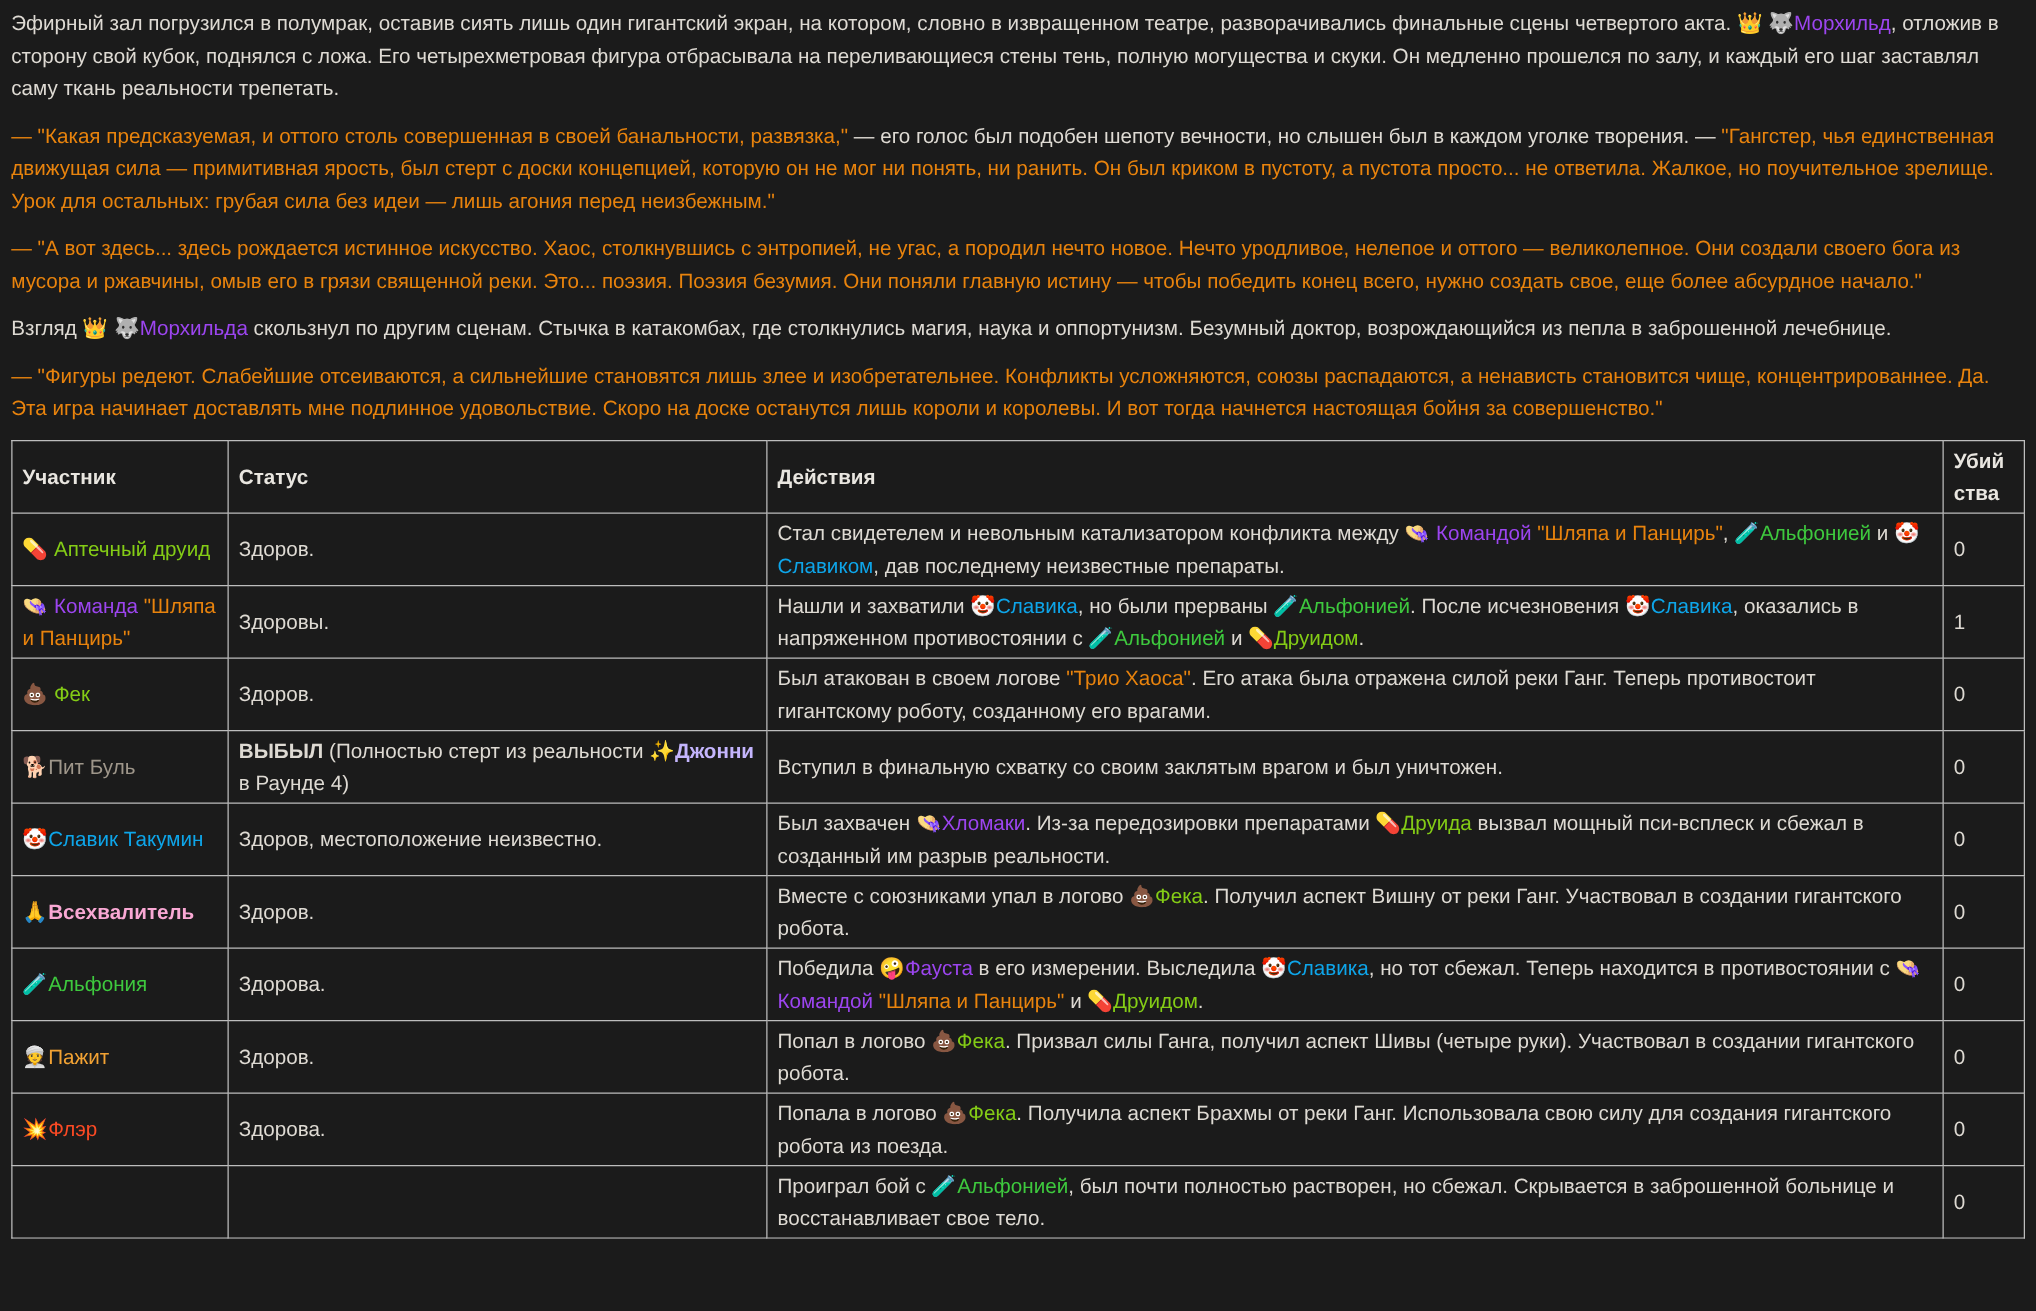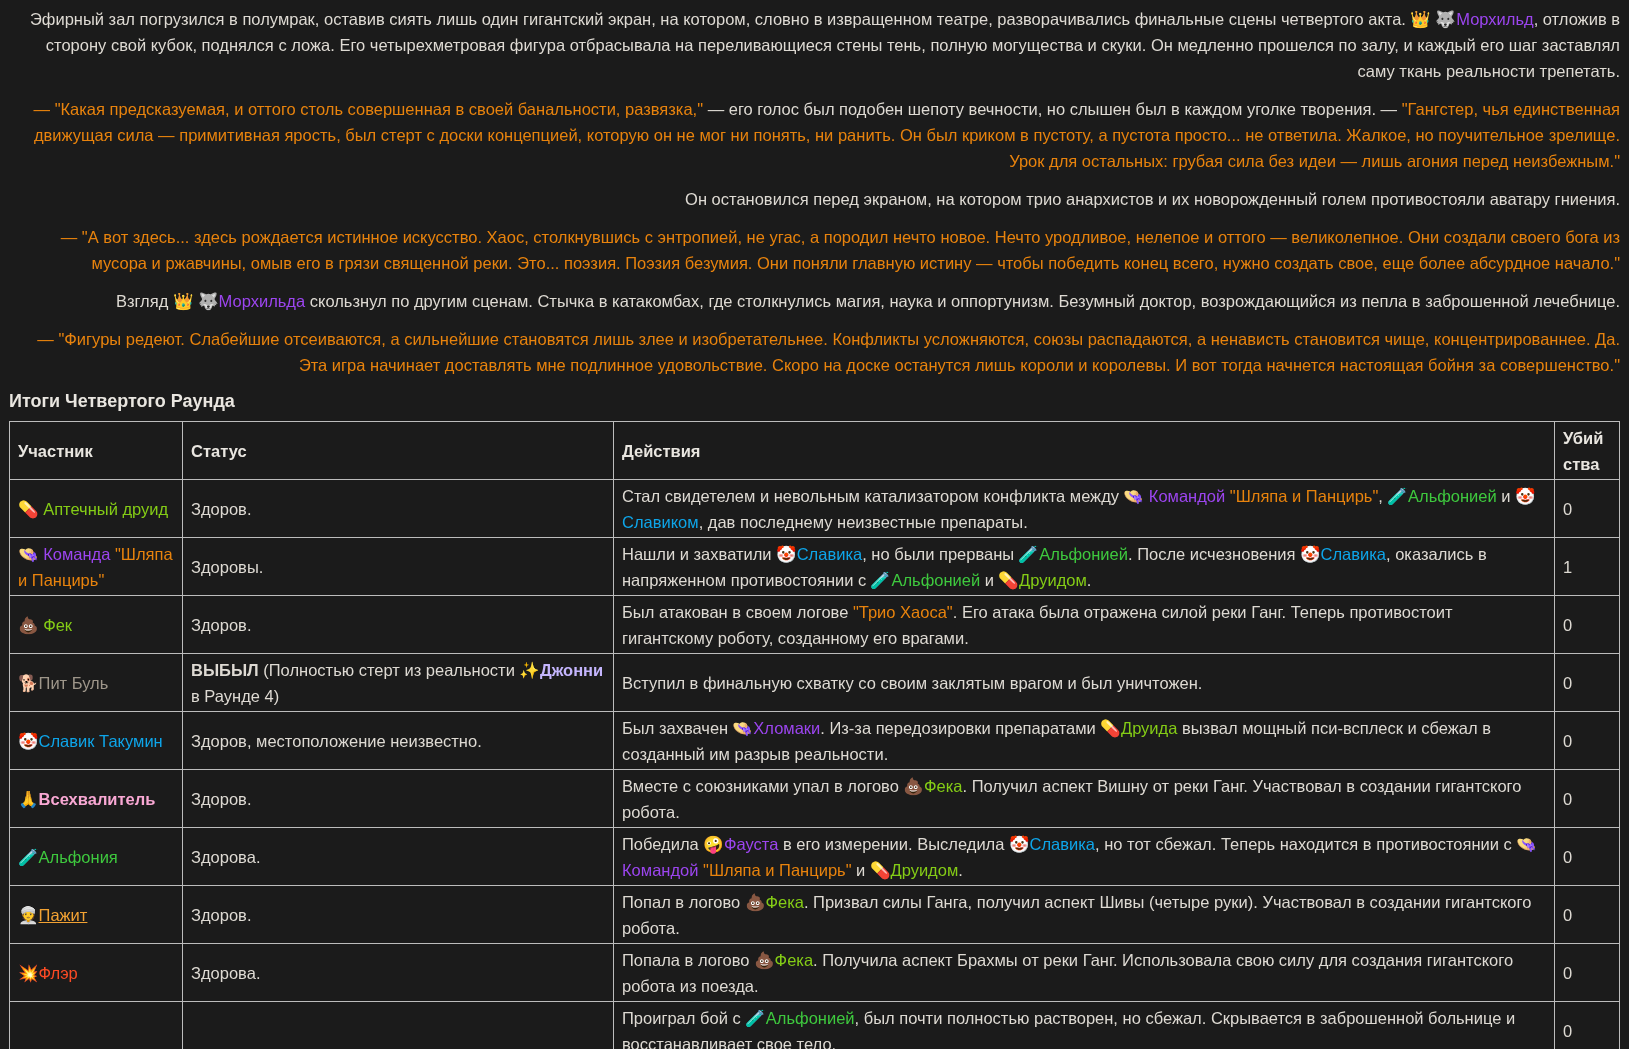--- a/index.html
+++ b/index.html
@@ -5,21 +5,21 @@
   html,body{margin:0;padding:0;}
   body{
     background:#1b1b1b;
     color:#dedad3;
     font-family:"Liberation Sans",sans-serif;
     font-size:16.5px;
     line-height:26px;
     padding:6px 9px 0 9px;
     width:1611px;
   }
-  p{margin:0 0 12px 0;text-align:right;}
+  p{margin:0 0 12px 0;}
   h2{
     font-size:18px;
     line-height:22px;
     color:#e9e6e0;
     margin:10px 0 9px 0;
     font-weight:700;
   }
   table{
     border-collapse:collapse;
     table-layout:fixed;
@@ -35,41 +35,39 @@
   th{font-weight:700;color:#e9e6e0;}
   
   .c-fg{color:#dedad3;}
   .c-orange{color:#e8830d;}
   .c-violet{color:#9c45ef;}
   .c-brown{color:#84cc16;}
   .c-blue{color:#0ea5e9;}
   .c-green{color:#3ec93e;}
   .c-yellow{color:#c4b5fd;}
   .c-gold{color:#f9a8d4;font-weight:bold;}
-  .c-orange2{color:#f2a233;text-decoration:underline;}
+  .c-orange2{color:#f2a233;}
   .c-red{color:#fb4a24;}
   .c-gray{color:#9e968a;}
   .c-emoji{color:#dedad3;}
   .c-bold{font-weight:700;}
 </style>
 </head>
 <body>
 
 <main>
 
   <section>
     <p><span class="c-fg">Эфирный зал погрузился в полумрак, оставив сиять лишь один гигантский экран, на котором, словно в извращенном театре, разворачивались финальные сцены четвертого акта. </span><span class="c-emoji">👑 </span><span class="c-emoji">🐺</span><span class="c-violet">Морхильд</span><span class="c-fg">, отложив в сторону свой кубок, поднялся с ложа. Его четырехметровая фигура отбрасывала на переливающиеся стены тень, полную могущества и скуки. Он медленно прошелся по залу, и каждый его шаг заставлял саму ткань реальности трепетать.</span></p>
     <p><span class="c-orange">— "Какая предсказуемая, и оттого столь совершенная в своей банальности, развязка,"</span><span class="c-fg"> — его голос был подобен шепоту вечности, но слышен был в каждом уголке творения. — </span><span class="c-orange">"Гангстер, чья единственная движущая сила — примитивная ярость, был стерт с доски концепцией, которую он не мог ни понять, ни ранить. Он был криком в пустоту, а пустота просто... не ответила. Жалкое, но поучительное зрелище. Урок для остальных: грубая сила без идеи — лишь агония перед неизбежным."</span></p>
-    <p><span class="c-fg">Он остановился перед экраном, на котором трио анархистов и их новорожденный голем противостояли аватару гниения.</span></p>
     <p><span class="c-orange">— "А вот здесь... здесь рождается истинное искусство. Хаос, столкнувшись с энтропией, не угас, а породил нечто новое. Нечто уродливое, нелепое и оттого — великолепное. Они создали своего бога из мусора и ржавчины, омыв его в грязи священной реки. Это... поэзия. Поэзия безумия. Они поняли главную истину — чтобы победить конец всего, нужно создать свое, еще более абсурдное начало."</span></p>
     <p><span class="c-fg">Взгляд </span><span class="c-emoji">👑 </span><span class="c-emoji">🐺</span><span class="c-violet">Морхильда</span><span class="c-fg"> скользнул по другим сценам. Стычка в катакомбах, где столкнулись магия, наука и оппортунизм. Безумный доктор, возрождающийся из пепла в заброшенной лечебнице.</span></p>
     <p><span class="c-orange">— "Фигуры редеют. Слабейшие отсеиваются, а сильнейшие становятся лишь злее и изобретательнее. Конфликты усложняются, союзы распадаются, а ненависть становится чище, концентрированнее. Да. Эта игра начинает доставлять мне подлинное удовольствие. Скоро на доске останутся лишь короли и королевы. И вот тогда начнется настоящая бойня за совершенство."</span></p>
   </section>
 
-  <h2>Итоги Четвертого Раунда</h2>
 
   <table>
     <colgroup>
       <col style="width:173px">
       <col style="width:431px">
       <col style="width:941px">
       <col style="width:65px">
     </colgroup>
     <thead>
       <tr>

